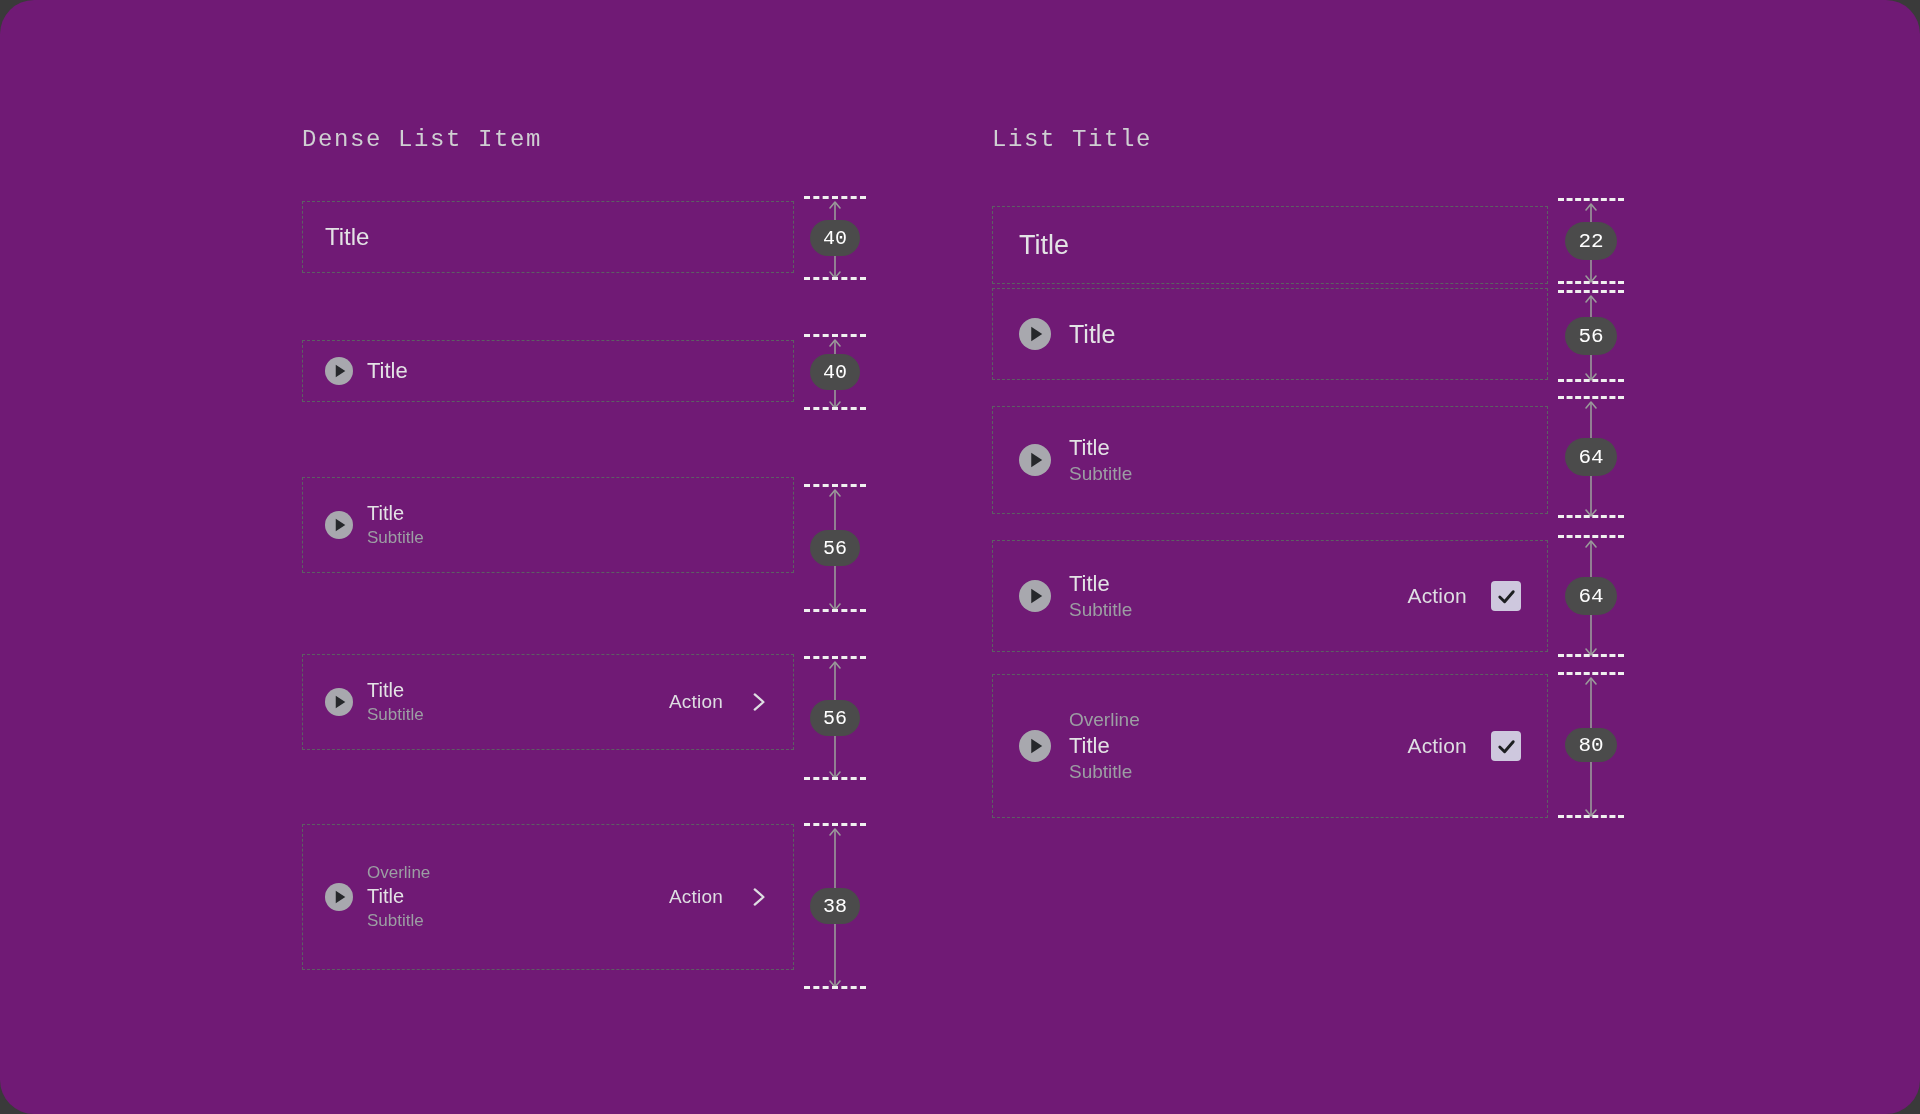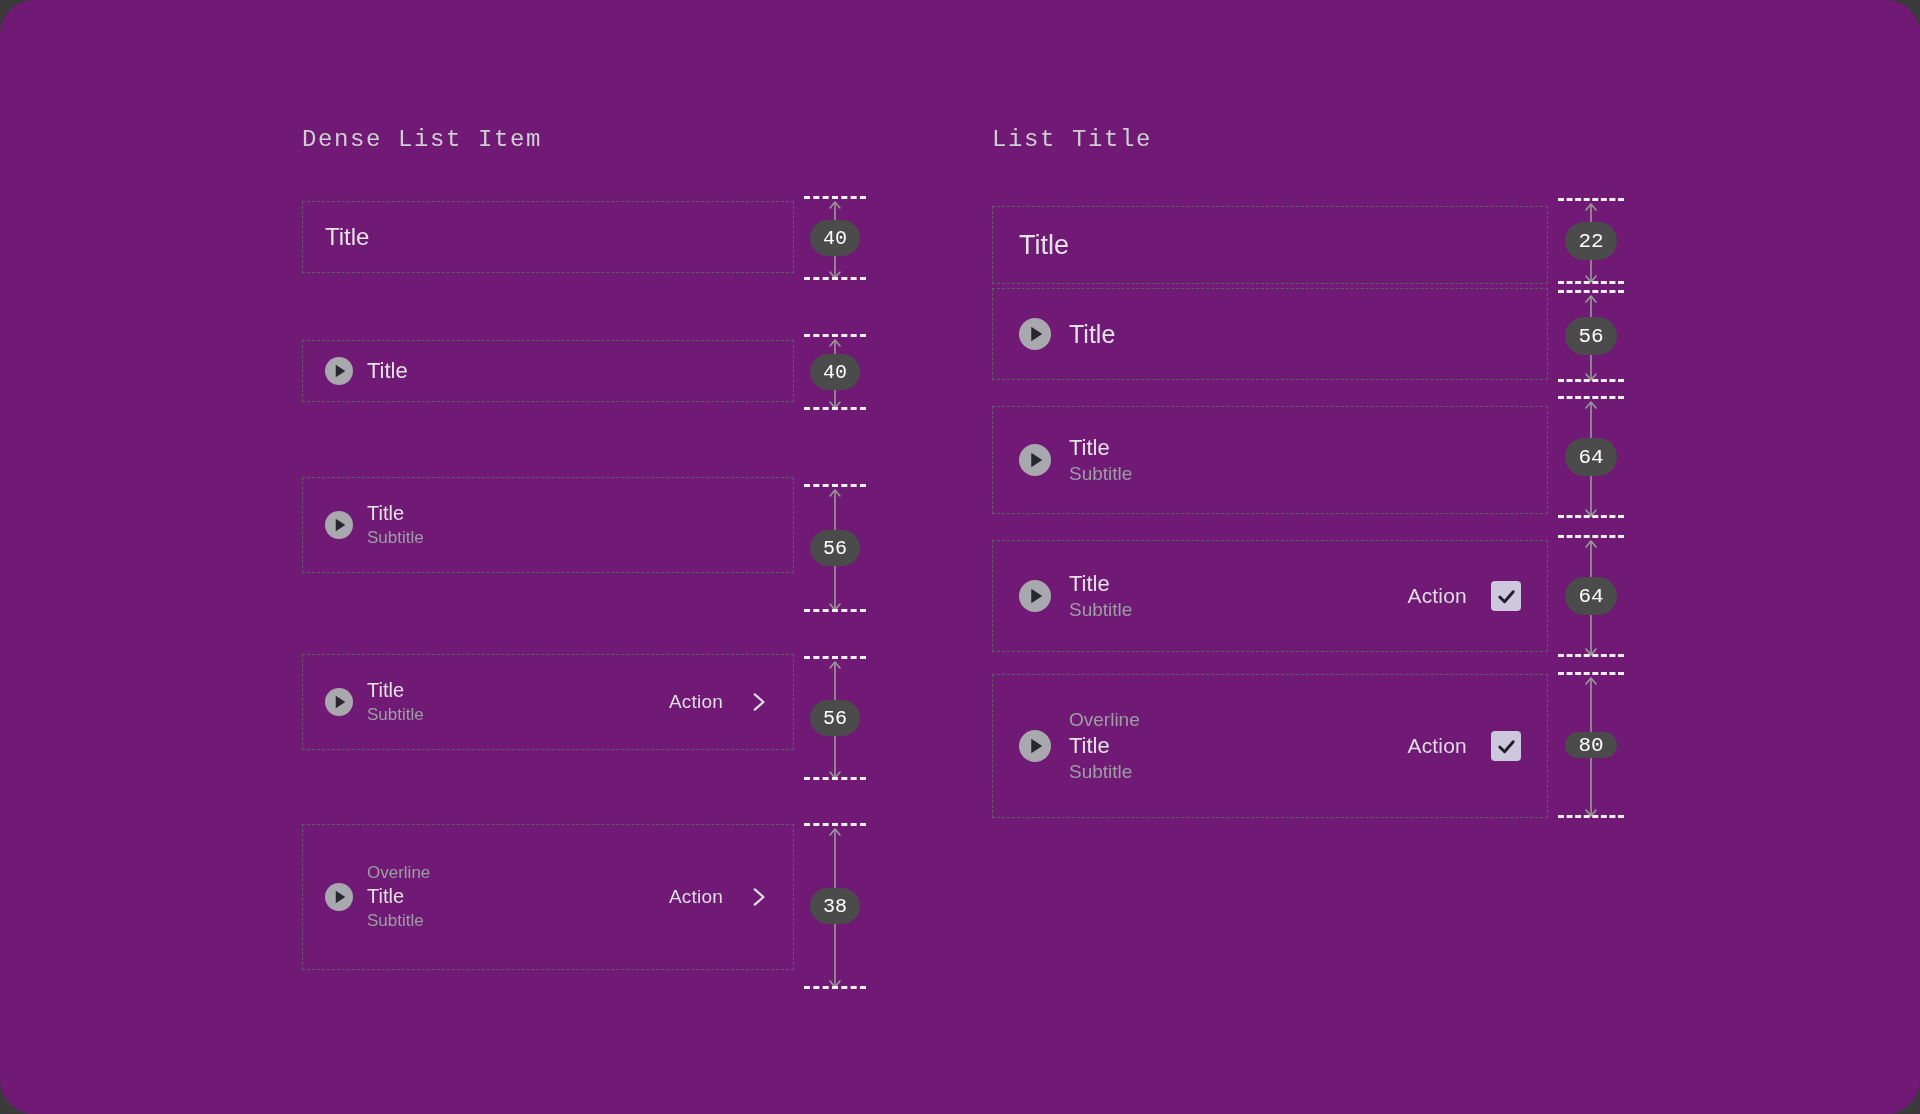--- a/index.html
+++ b/index.html
@@ -454,17 +454,17 @@
         <div class="measure" style="position: absolute; left: 566px; top: 0px; width: 66px; height: 146px;">
           <div class="cap top" style="border-top-color: rgb(240, 240, 240);"></div>
           <div style="position: absolute; left: 50%; transform: translateX(-50%); top: 2px;">
             <svg class="axis" width="22" height="142" viewBox="0 0 22 142" preserveAspectRatio="none" style="overflow:visible">
               <line x1="11" y1="2" x2="11" y2="140" stroke="#9a9a9a" stroke-width="1.6"></line>
               <polyline points="6,8 11,2 16,8" fill="none" stroke="#9a9a9a" stroke-width="1.6" stroke-linecap="round" stroke-linejoin="round"></polyline>
               <polyline points="6,134 11,140 16,134" fill="none" stroke="#9a9a9a" stroke-width="1.6" stroke-linecap="round" stroke-linejoin="round"></polyline>
             </svg>
           </div>
           <div class="cap bottom" style="border-top-color: rgb(240, 240, 240);"></div>
-          <div class="badge" style="background: rgb(75, 75, 75); color: rgb(255, 255, 255); width: 52px; height: 26px; font-size: 21px;">80</div>
+          <div class="badge" style="background: rgb(75, 75, 75); color: rgb(255, 255, 255); width: 52px; height: 34px; font-size: 21px;">80</div>
         </div>
       </div>
     </div>
 </div>
 
 </body></html>

